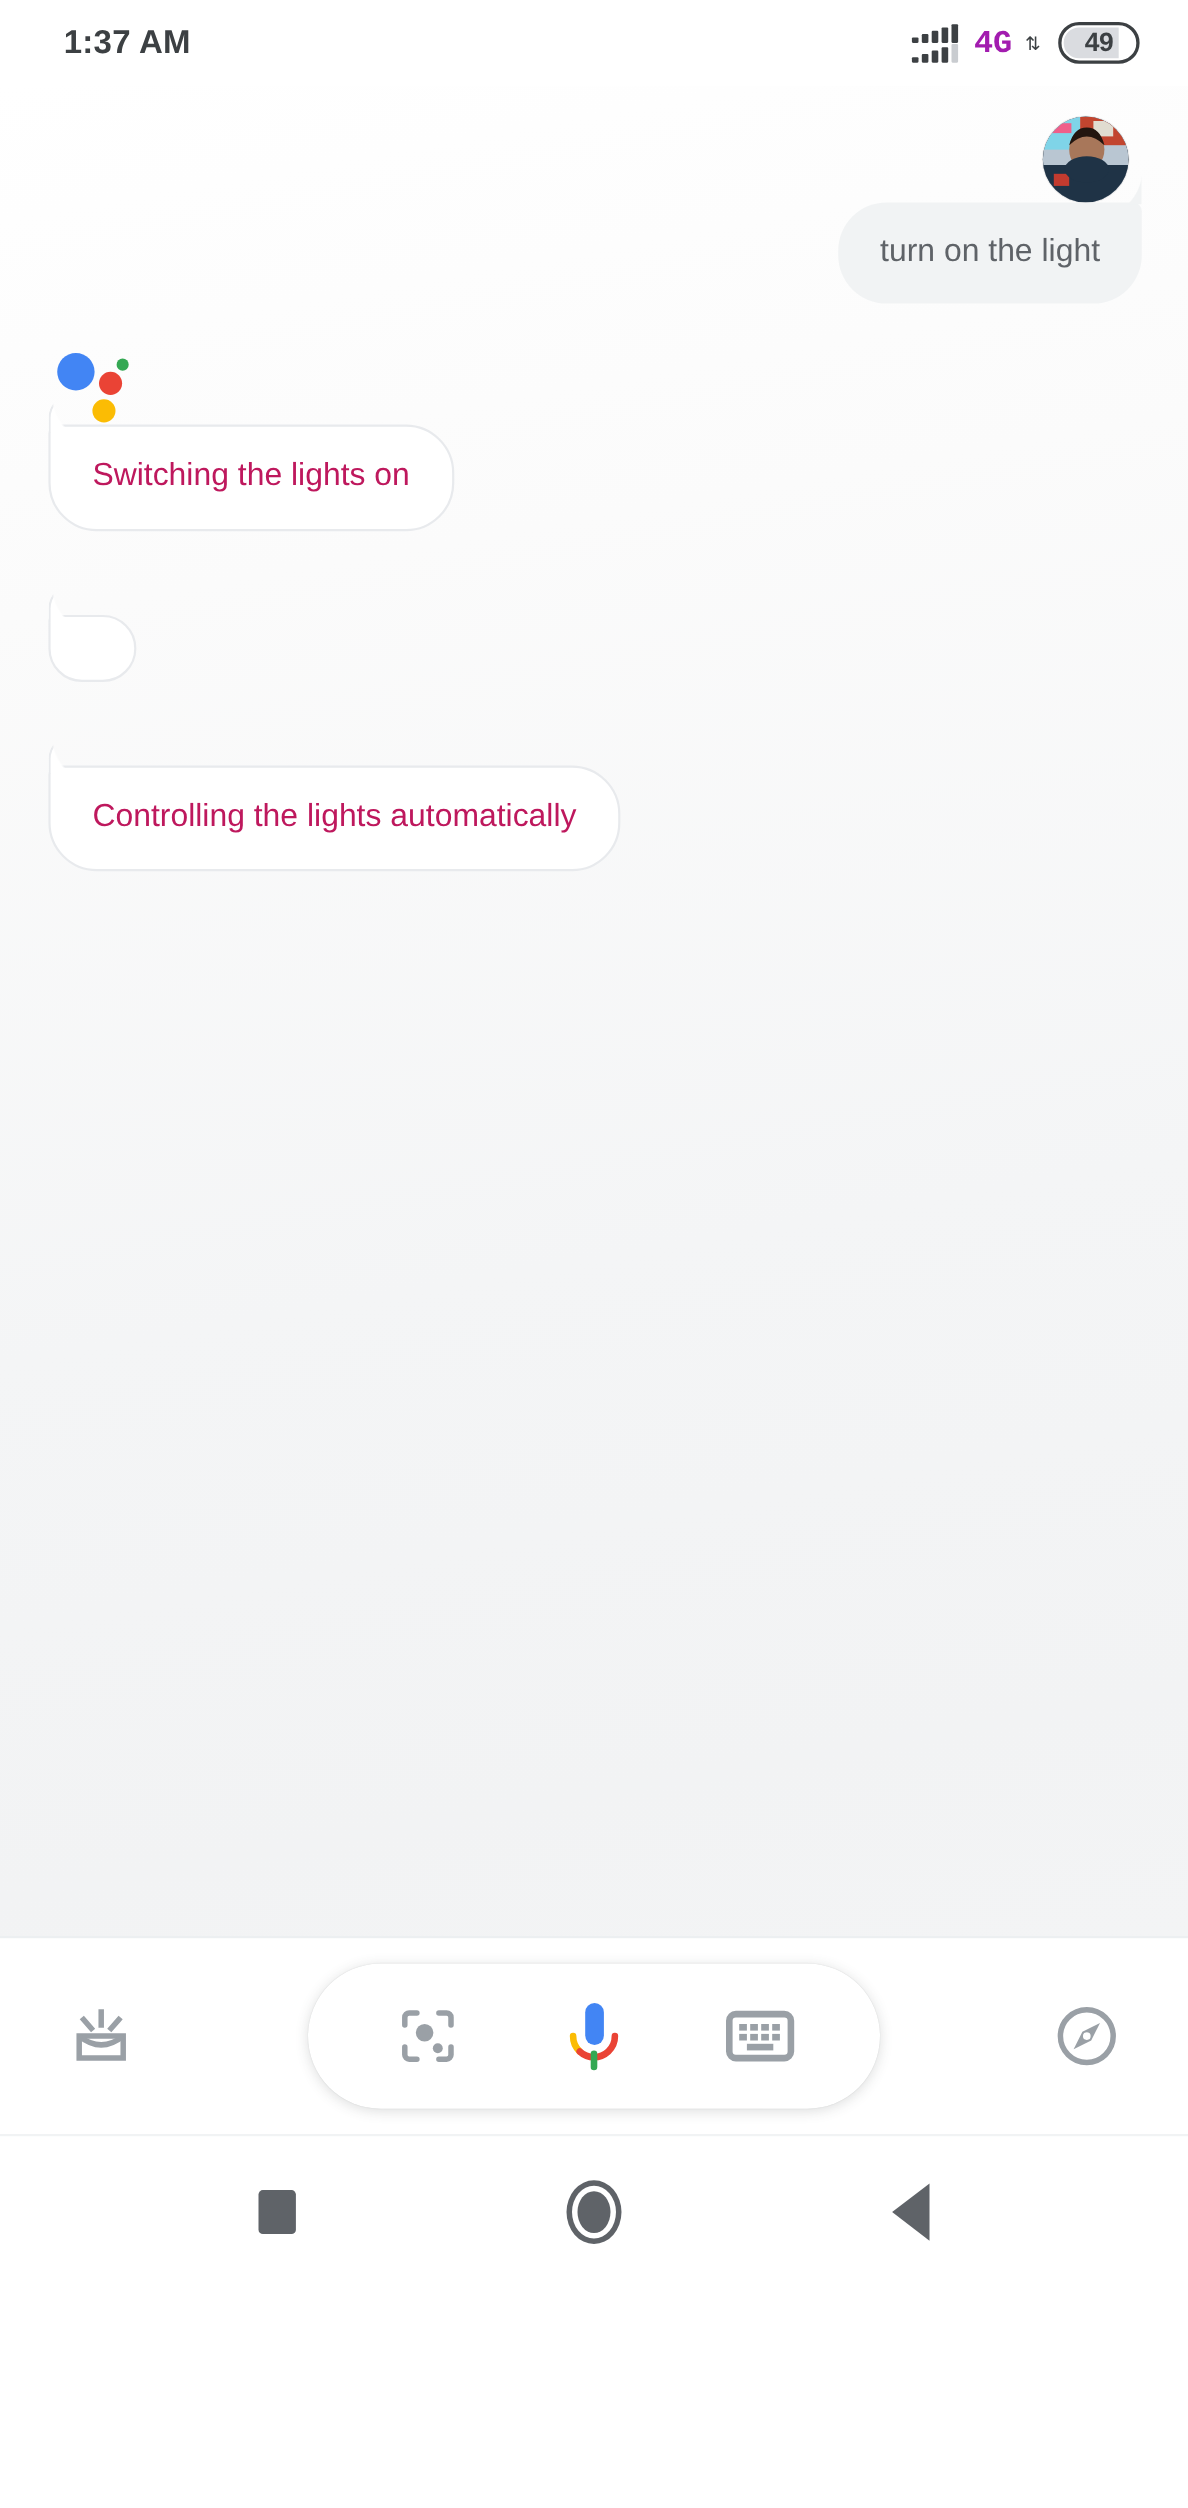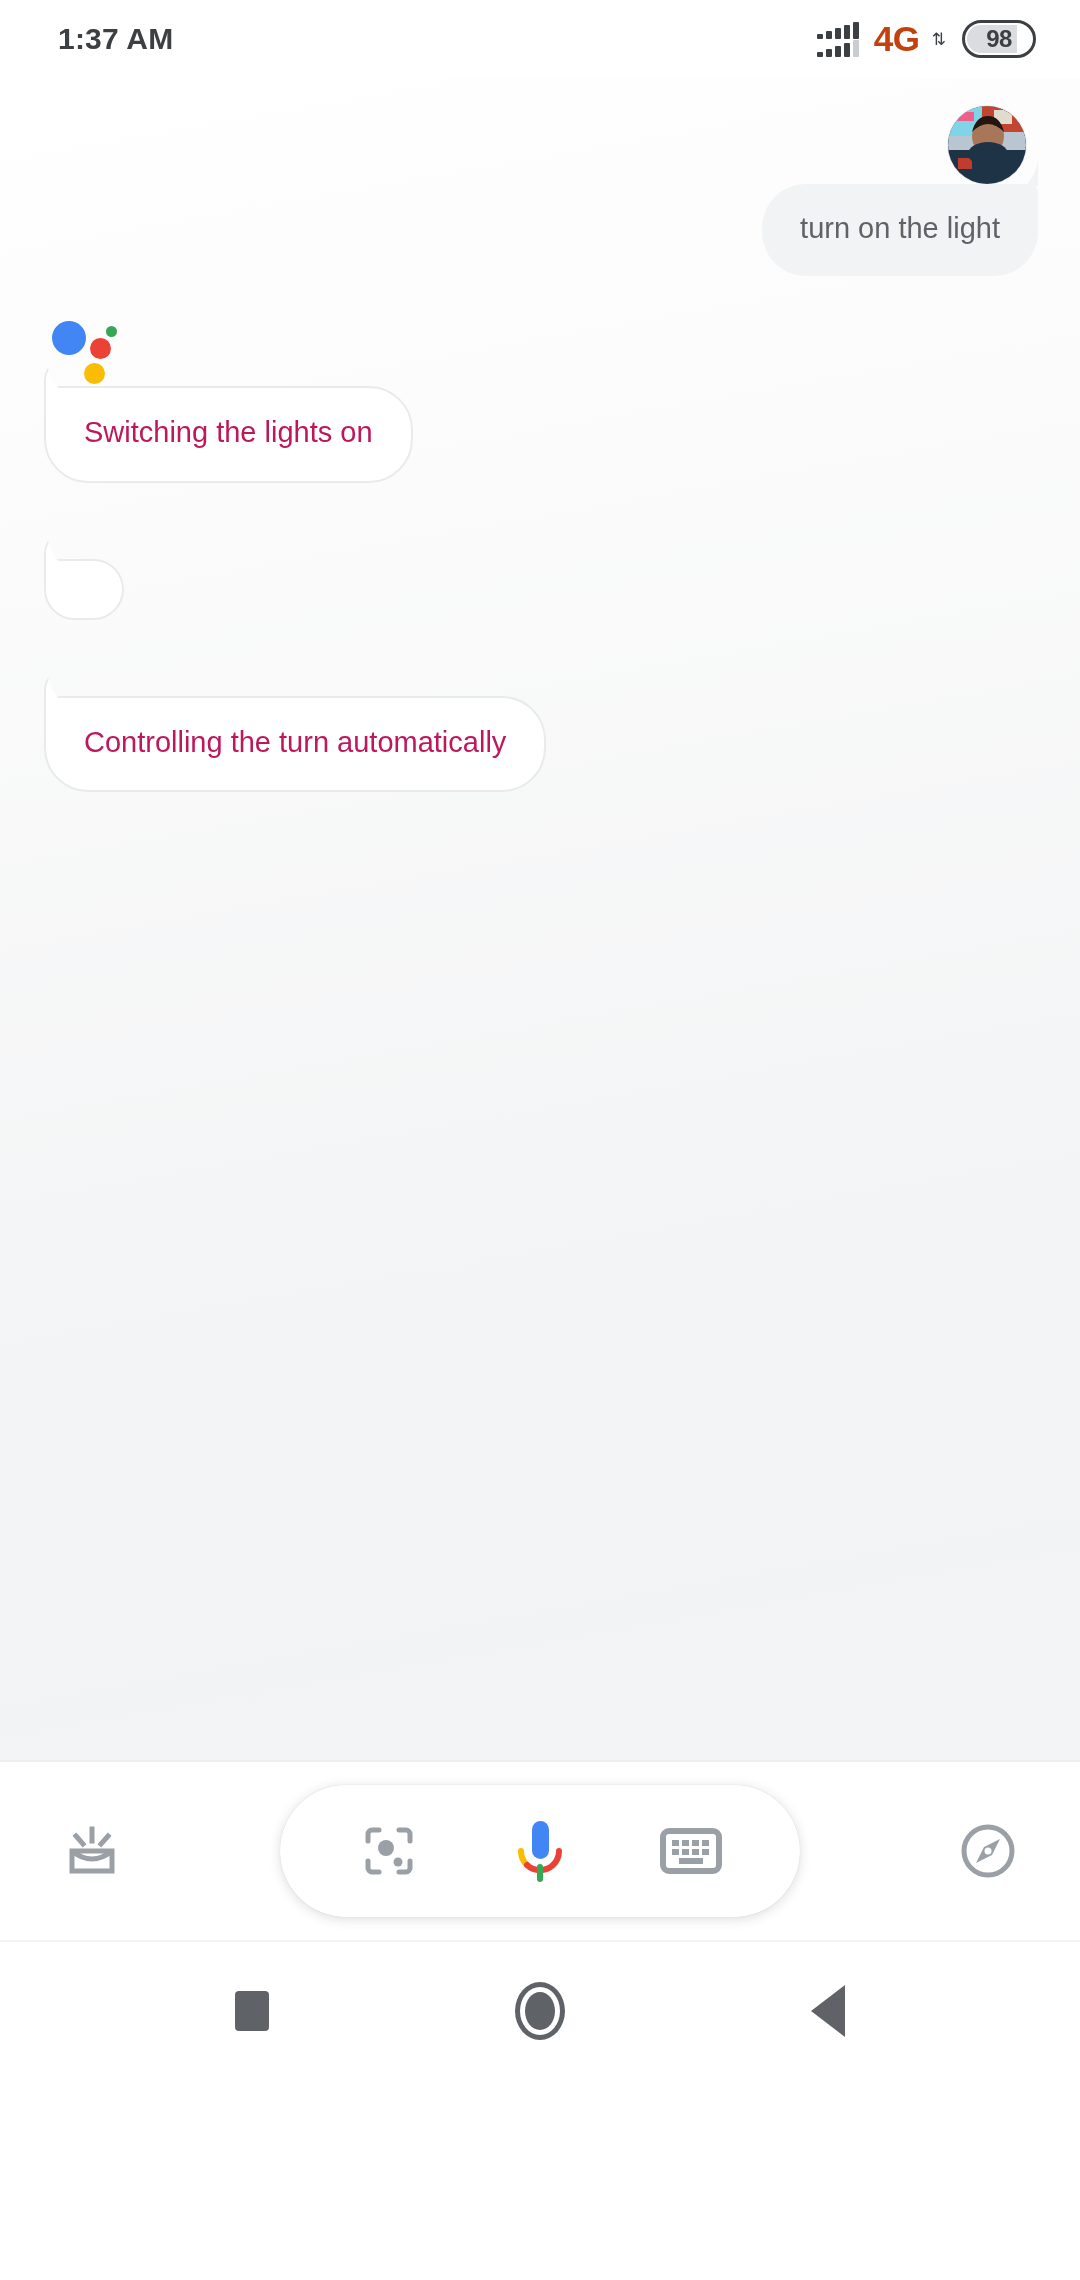--- a/index.html
+++ b/index.html
@@ -34,22 +34,22 @@
   .sig-row span { display:block; width:6px; background:#3c4043; border-radius:1px; }
   .sig-row span.b1 { height:5px; }
   .sig-row span.b2 { height:8px; }
   .sig-row span.b3 { height:11px; }
   .sig-row span.b4 { height:14px; }
   .sig-row span.b5 { height:17px; }
   .sig-row span.dim { background:#c9ccd0; }
   .sig-row.top { height:18px; }
 
   .net-label {
-    font-size:35px; font-weight:bold; color:#c2410c;
-    margin-left:4px; letter-spacing:-.3px;
+    font-size:29px; font-weight:bold; color:#a21caf;
+    margin-left:4px; letter-spacing:-.3px;font-family:Liberation Mono, monospace;
   }
   .net-arrows {
     font-size:17px; color:#3c4043; line-height:1;
     margin-left:1px; letter-spacing:-3px;
   }
   .battery {
     margin-left:8px;
     width:74px; height:38px;
     border:3px solid #3c4043; border-radius:19px;
     display:flex; align-items:center; justify-content:center;
@@ -206,21 +206,21 @@
             <span class="b2"></span>
             <span class="b3"></span>
             <span class="b4"></span>
             <span class="b5 dim"></span>
           </div>
       </div>
       <div class="net-label">4G</div>
       <div class="net-arrows">⇅</div>
       <div class="battery">
         <div class="fill"></div>
-        <div class="lvl">98</div>
+        <div class="lvl">49</div>
       </div>
     </div>
   </div>
 
   <div class="convo">
 
     <div class="avatar-row">
       <div class="avatar">
         <svg viewBox="0 0 78 78" aria-hidden="true">
           <defs>
@@ -263,21 +263,21 @@
 
     <div class="gap-bot"></div>
     <div class="row bot">
       <div class="bubble bot"></div>
     </div>
 
     <div class="gap-user"></div>
 
     <div class="gap-bot"></div>
     <div class="row bot">
-      <div class="bubble bot">Controlling the turn automatically</div>
+      <div class="bubble bot">Controlling the lights automatically</div>
     </div>
 
   </div>
 
   <div class="toolbar">
 
     <div class="tb-icon">
       <svg width="64" height="64" viewBox="0 0 64 64">
         <g fill="none" stroke="#9aa0a6" stroke-width="5" stroke-linecap="square">
           <line x1="32" y1="10" x2="32" y2="22"></line>

